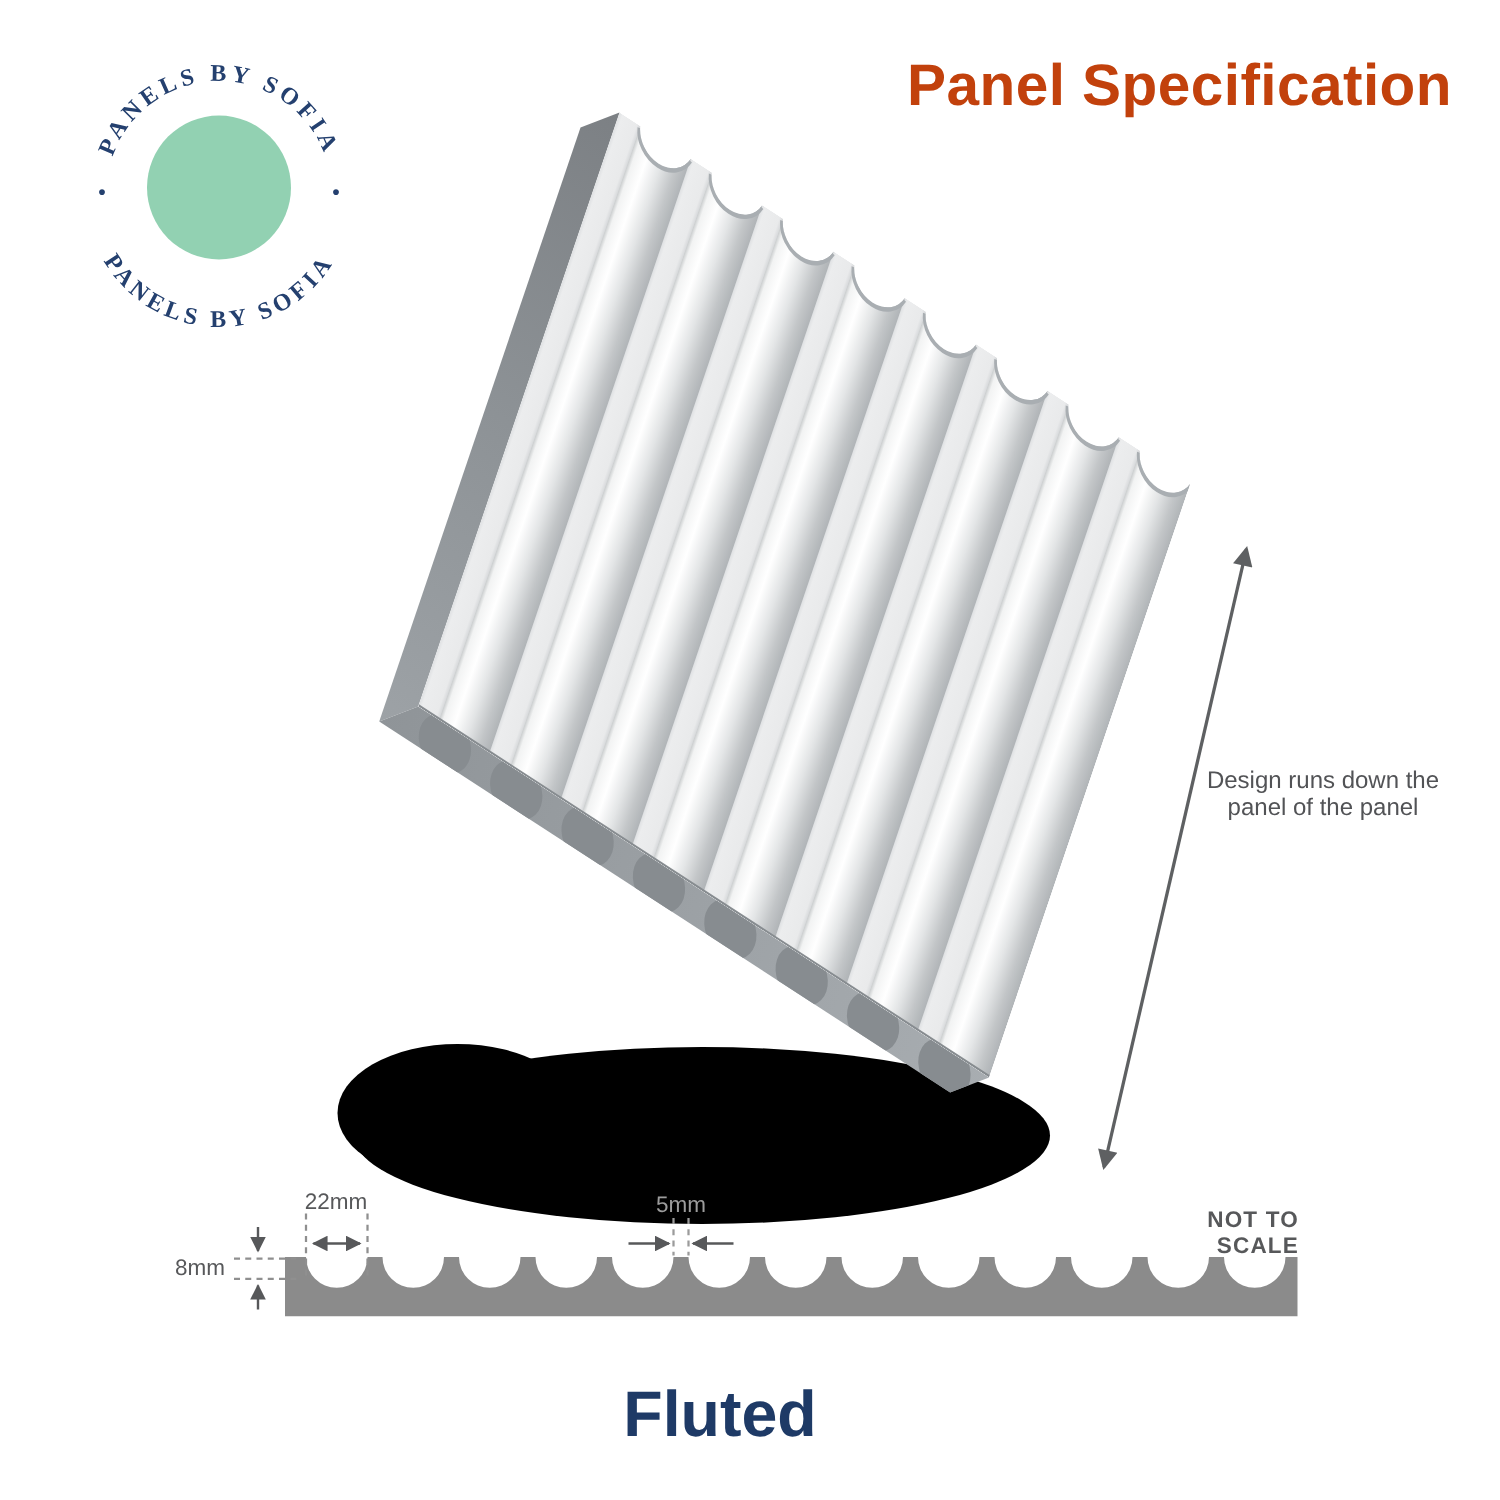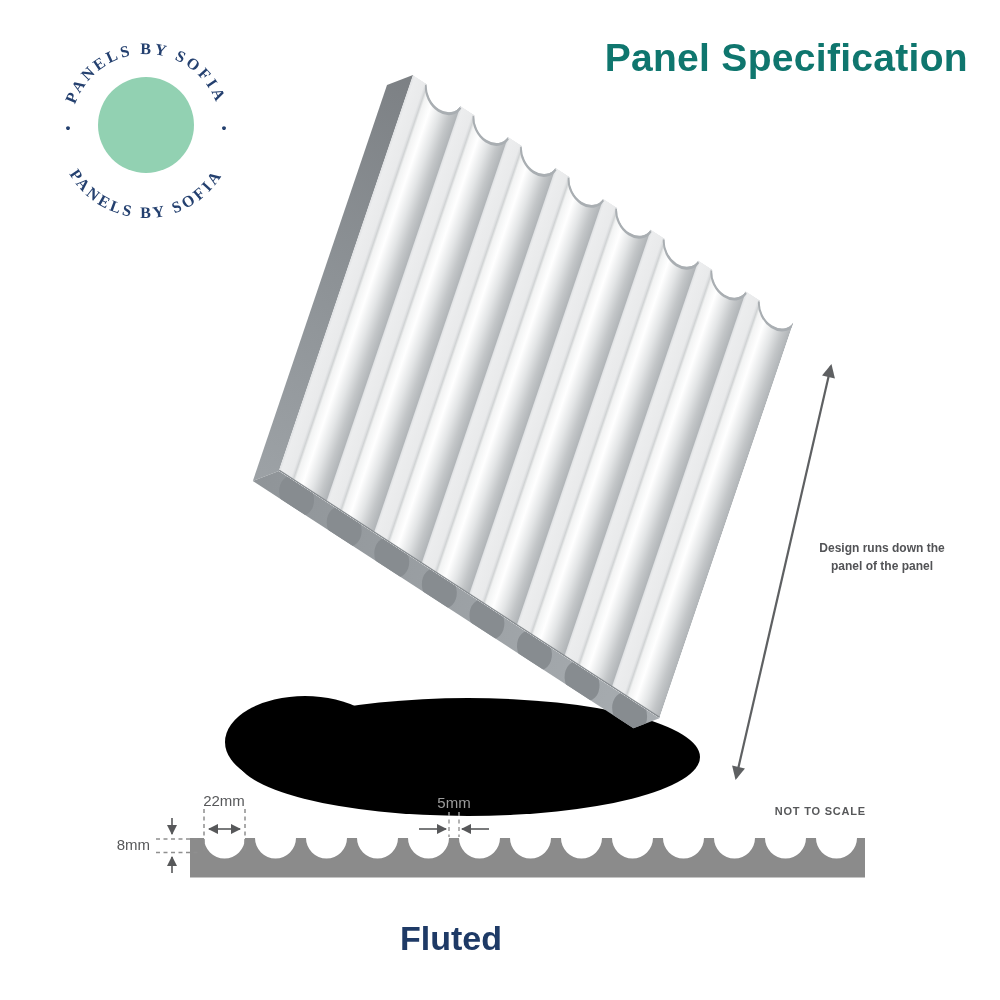--- a/index.html
+++ b/index.html
@@ -1,24 +1,24 @@
 <!DOCTYPE html>
 <html><head>
 <meta charset="utf-8">
 <style>
   html,body{margin:0;padding:0;background:#ffffff;}
   .canvas{position:relative;width:1000px;height:1000px;background:#ffffff;overflow:hidden;
           font-family:"Liberation Sans", sans-serif;}
   .abs{position:absolute;}
-  .title{top:36px;right:32px;font-size:39px;font-weight:800;letter-spacing:.3px;color:#0f766e;}
-  .caption{left:787px;top:539px;width:190px;text-align:center;font-size:12px;line-height:18px;
-           font-weight:700;color:#525356;}
-  .scale-note{left:756px;top:805px;width:110px;text-align:right;font-size:11px;font-weight:700;
+  .title{top:36px;right:32px;font-size:39px;font-weight:800;letter-spacing:.3px;color:#c2410c;}
+  .caption{left:787px;top:512px;width:190px;text-align:center;font-size:16px;line-height:18px;
+           font-weight:400;color:#525356;}
+  .scale-note{left:756px;top:805px;width:110px;text-align:right;font-size:15px;font-weight:700;
               letter-spacing:.8px;color:#57585a;}
-  .style-name{left:400px;top:919px;width:200px;text-align:left;font-size:34px;font-weight:800;
+  .style-name{left:380px;top:919px;width:200px;text-align:center;font-size:43px;font-weight:800;
               color:#1e3a66;}
   .logo-svg{left:46px;top:22px;}
   .logo-arc-text{font-family:"Liberation Serif", serif;font-weight:700;font-size:16px;
                  letter-spacing:3px;fill:#24406f;}
   .logo-dot{font-family:"Liberation Serif", serif;font-weight:700;font-size:24px;fill:#24406f;}
   .dim-label{font-family:"Liberation Sans", sans-serif;font-size:15px;fill:#57585a;}
   .dim-label-light{font-family:"Liberation Sans", sans-serif;font-size:15px;fill:#9c9c9c;}
   .dash{stroke:#8f8f8f;stroke-width:1.5;stroke-dasharray:4 3.5;fill:none;}
   .dash-light{stroke:#9b9b9b;stroke-width:1.5;stroke-dasharray:4 3.5;fill:none;}
   .dim-arrow{stroke:#57585a;stroke-width:1.6;fill:none;}

